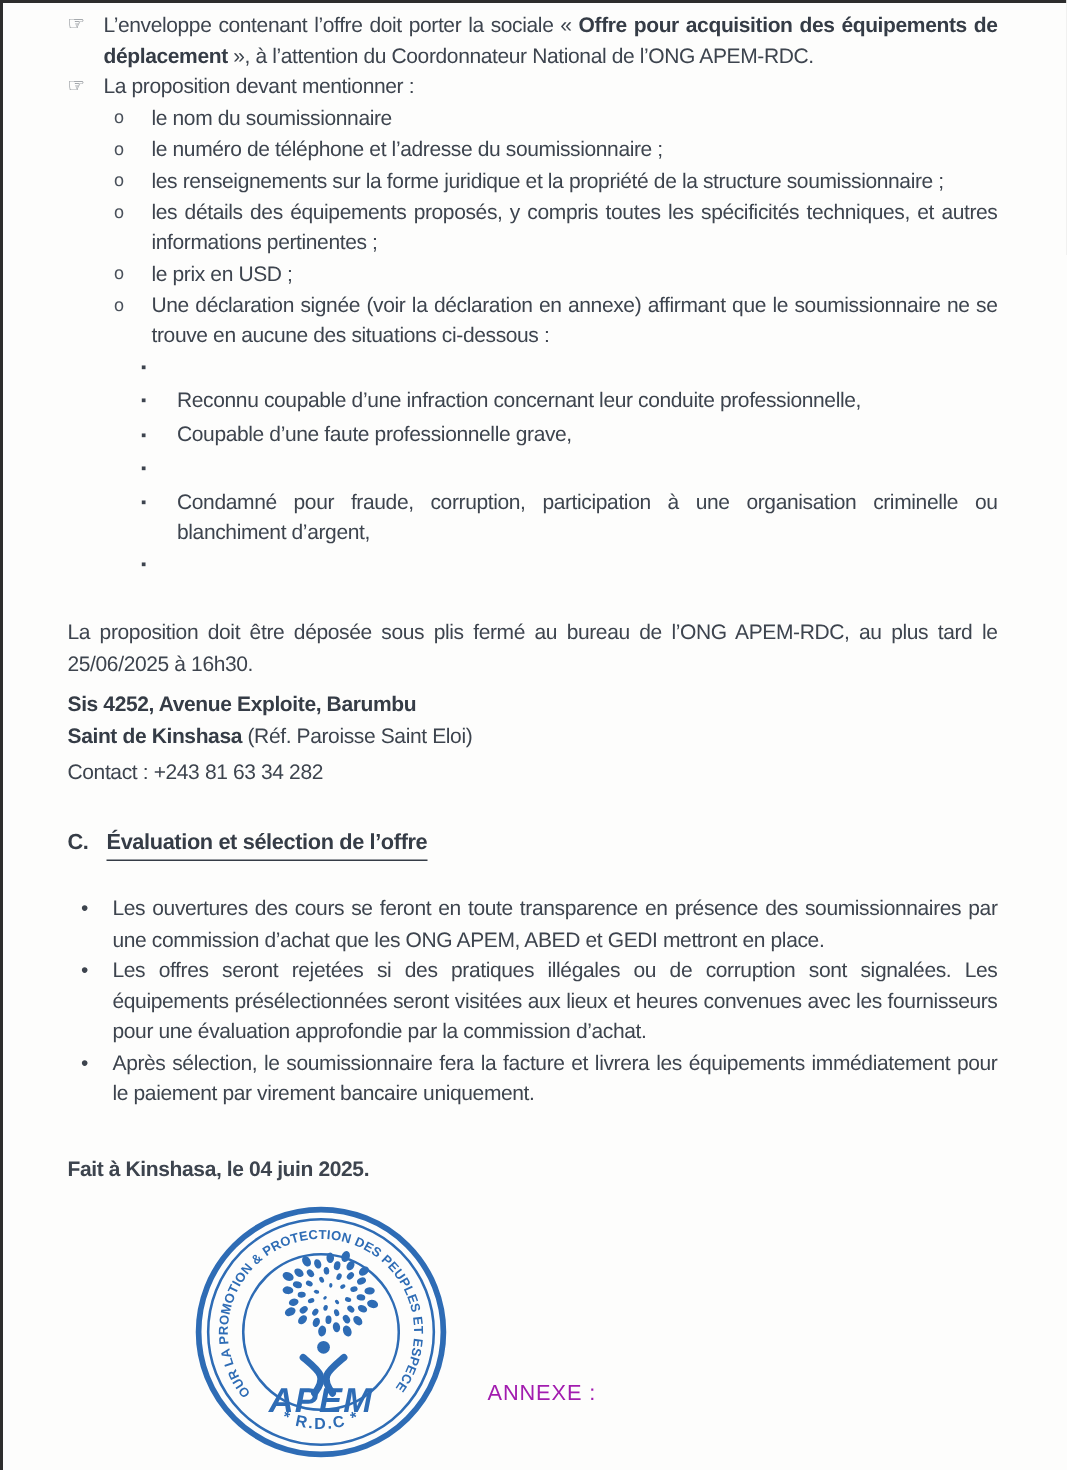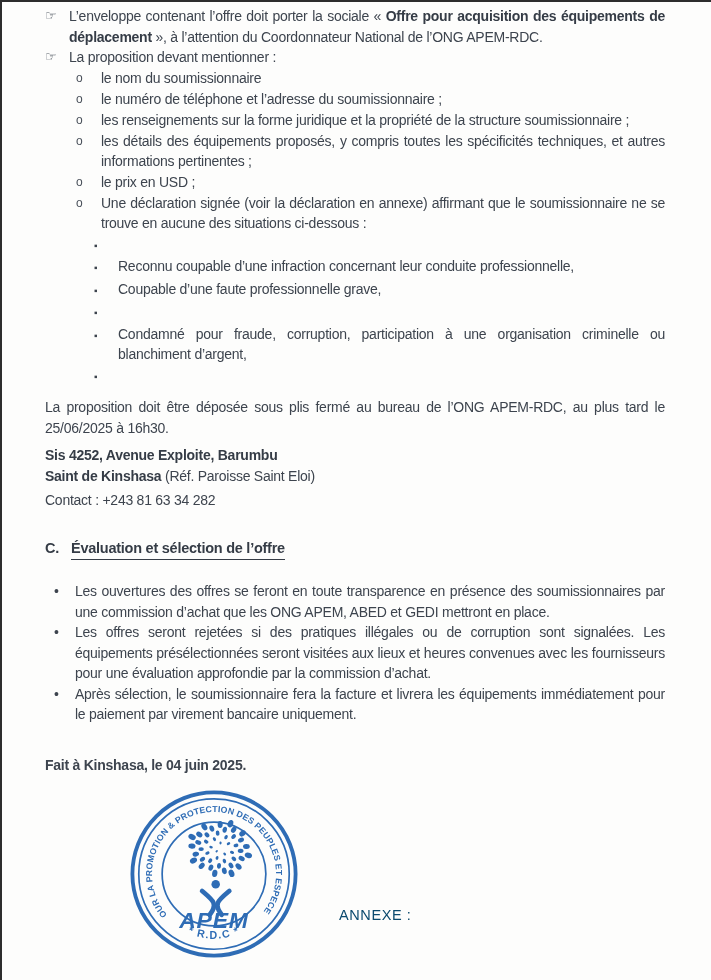--- a/index.html
+++ b/index.html
@@ -27,32 +27,32 @@
   .arrow-list .blt{width:24px;font-size:13px;color:#555c64;}
   
   .o-list{padding-left:31px;}
   .o-list .blt{width:25px;font-size:12px;color:#49505a;padding-top:0.5px;}
   
   .sq-list{padding-left:49px;}
   .sq-list .blt{width:24px;font-size:10px;color:#3d444e;padding-top:2px;}
   
   .dot-list{padding-left:9px;}
   .dot-list .blt{width:21px;font-size:14px;color:#3d444e;}
-  .para{margin:10px 0 0 0;text-align:justify;}
+  .para{margin:24px 0 0 0;text-align:justify;}
   .addr{margin-top:7px;}
   .addr .line{margin:0;}
   .addr .gap{margin-top:4px;}
   .sec-heading{margin-top:27px;display:flex;font-weight:bold;color:#353c46;font-size:14.5px;}
   .sec-heading .letter{width:26px;flex:none;}
   .sec-heading .title{border-bottom:1.5px solid #353c46;padding-bottom:1px;}
   .dot-list{margin-top:21px;}
   .date-line{margin-top:30px;font-weight:bold;}
   .logo-row{margin-top:7px;display:flex;align-items:flex-start;}
   .logo-wrap{margin-left:84px;width:170px;height:170px;flex:none;}
-  .annexe{margin-left:40px;margin-top:116px;font-size:14.5px;letter-spacing:0.6px;color:#0c4a6e;}
+  .annexe{margin-left:26px;margin-top:116px;font-size:14.5px;letter-spacing:0.6px;color:#a21caf;}
   svg text{font-family:"Liberation Sans",sans-serif;}
 </style>
 </head>
 <body>
 
 <div class="page">
   <div class="scan-edge-left"></div>
   <div class="scan-edge-top"></div>
 
   <ul class="arrow-list">
@@ -126,21 +126,21 @@
   </div>
 
   <div class="sec-heading">
     <span class="letter">C.</span>
     <span class="title">Évaluation et sélection de l’offre</span>
   </div>
 
   <ul class="dot-list">
       <li>
       <span class="blt">•</span>
-      <span class="li-text">Les ouvertures des offres se feront en toute transparence en présence des soumissionnaires par une commission d’achat que les ONG APEM, ABED et GEDI mettront en place.</span>
+      <span class="li-text">Les ouvertures des cours se feront en toute transparence en présence des soumissionnaires par une commission d’achat que les ONG APEM, ABED et GEDI mettront en place.</span>
     </li>
       <li>
       <span class="blt">•</span>
       <span class="li-text">Les offres seront rejetées si des pratiques illégales ou de corruption sont signalées. Les équipements présélectionnées seront visitées aux lieux et heures convenues avec les fournisseurs pour une évaluation approfondie par la commission d’achat.</span>
     </li>
       <li>
       <span class="blt">•</span>
       <span class="li-text">Après sélection, le soumissionnaire fera la facture et livrera les équipements immédiatement pour le paiement par virement bancaire uniquement.</span>
     </li>
     </ul>

